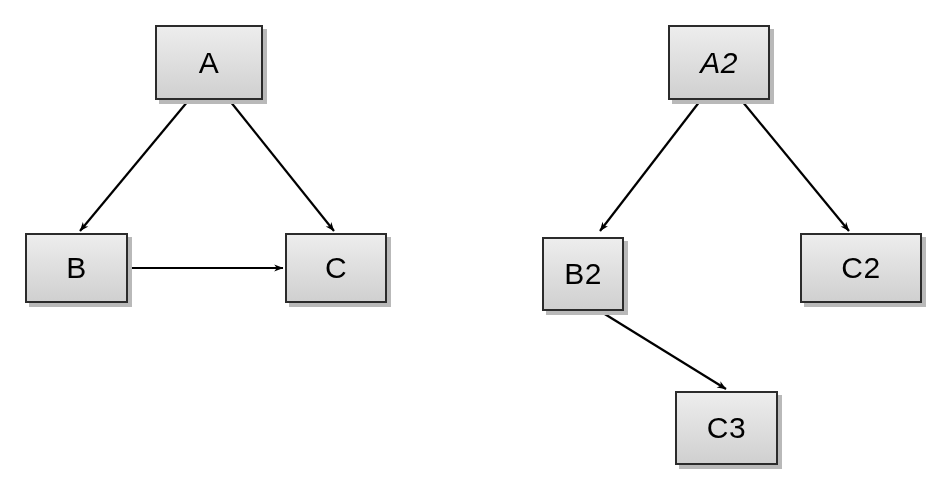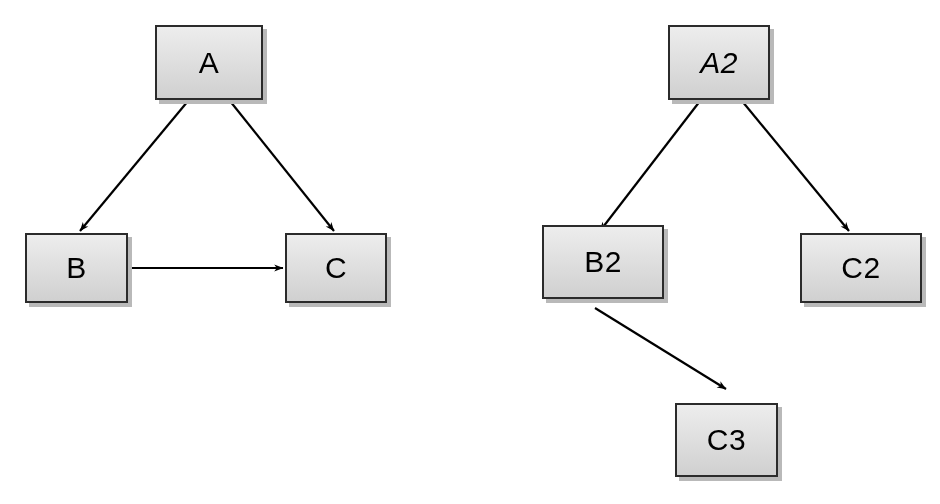--- a/index.html
+++ b/index.html
@@ -72,24 +72,24 @@
       </div>
       <div class="node" style="left: 25px; top: 233px; width: 103px; height: 70px; border-color: rgb(43, 43, 43); box-shadow: rgb(185, 185, 185) 4px 4px 0px 0px; background: linear-gradient(rgb(237, 237, 237) 0%, rgb(208, 208, 208) 100%);">
         <span class="node-label">B</span>
       </div>
       <div class="node" style="left: 285px; top: 233px; width: 102px; height: 70px; border-color: rgb(43, 43, 43); box-shadow: rgb(185, 185, 185) 4px 4px 0px 0px; background: linear-gradient(rgb(237, 237, 237) 0%, rgb(208, 208, 208) 100%);">
         <span class="node-label">C</span>
       </div>
       <div class="node" style="left: 668px; top: 25px; width: 102px; height: 75px; border-color: rgb(43, 43, 43); box-shadow: rgb(185, 185, 185) 4px 4px 0px 0px; background: linear-gradient(rgb(237, 237, 237) 0%, rgb(208, 208, 208) 100%); font-style: italic;">
         <span class="node-label">A2</span>
       </div>
-      <div class="node" style="left: 542px; top: 225px; width: 122px; height: 74px; border-color: rgb(43, 43, 43); box-shadow: rgb(185, 185, 185) 4px 4px 0px 0px; background: linear-gradient(rgb(237, 237, 237) 0%, rgb(208, 208, 208) 100%);">
+      <div class="node" style="left: 542px; top: 237px; width: 82px; height: 74px; border-color: rgb(43, 43, 43); box-shadow: rgb(185, 185, 185) 4px 4px 0px 0px; background: linear-gradient(rgb(237, 237, 237) 0%, rgb(208, 208, 208) 100%);">
         <span class="node-label">B2</span>
       </div>
       <div class="node" style="left: 800px; top: 233px; width: 122px; height: 70px; border-color: rgb(43, 43, 43); box-shadow: rgb(185, 185, 185) 4px 4px 0px 0px; background: linear-gradient(rgb(237, 237, 237) 0%, rgb(208, 208, 208) 100%);">
         <span class="node-label">C2</span>
       </div>
-      <div class="node" style="left: 675px; top: 391px; width: 103px; height: 74px; border-color: rgb(43, 43, 43); box-shadow: rgb(185, 185, 185) 4px 4px 0px 0px; background: linear-gradient(rgb(237, 237, 237) 0%, rgb(208, 208, 208) 100%); margin-top: 12px;">
+      <div class="node" style="left: 675px; top: 391px; width: 103px; height: 74px; border-color: rgb(43, 43, 43); box-shadow: rgb(185, 185, 185) 4px 4px 0px 0px; background: linear-gradient(rgb(237, 237, 237) 0%, rgb(208, 208, 208) 100%);">
         <span class="node-label">C3</span>
       </div>
     </div>
 
 </div>
 
 </body></html>

